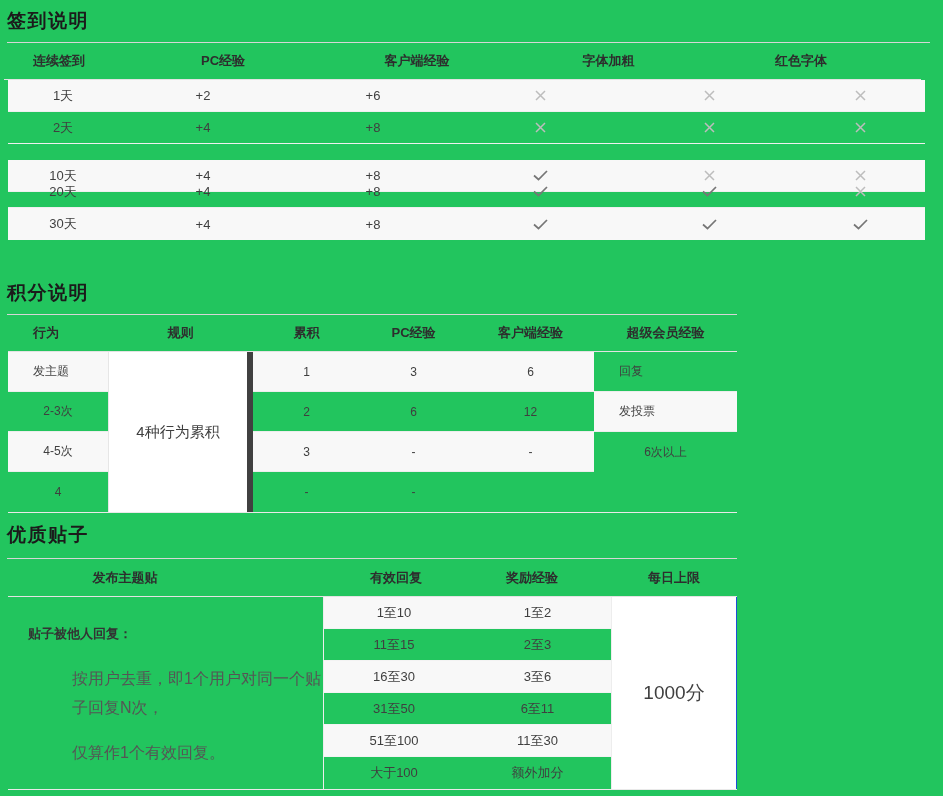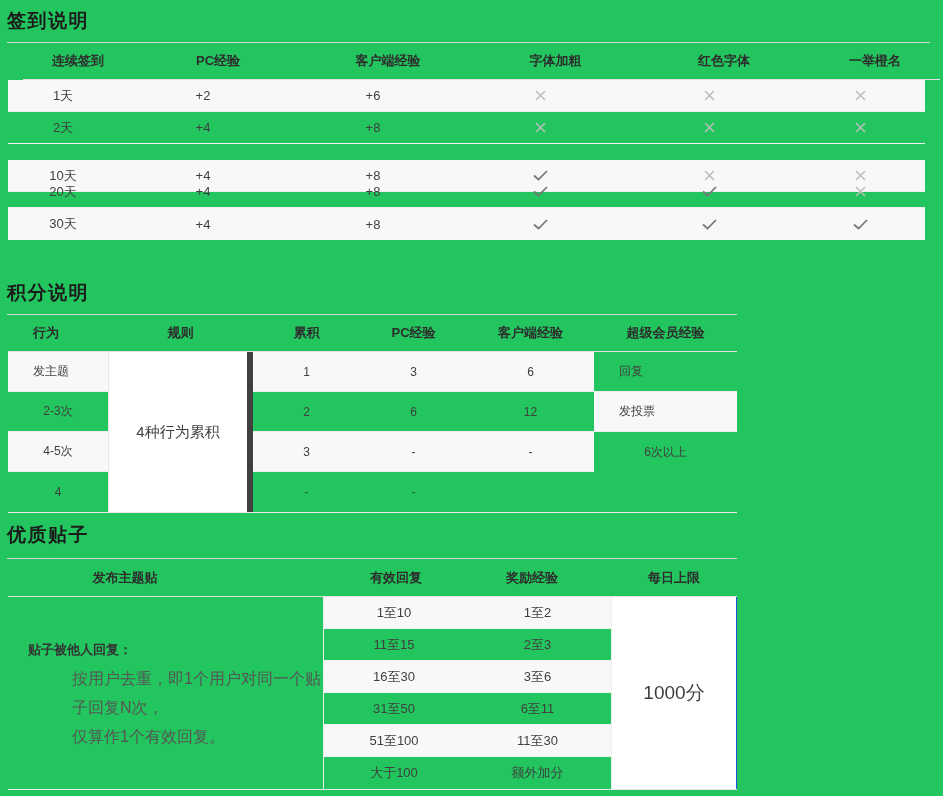--- a/index.html
+++ b/index.html
@@ -4,23 +4,23 @@
 <style>
   * { margin:0; padding:0; box-sizing:border-box; }
   body { background:#fff; font-family:"Liberation Sans","DejaVu Sans",sans-serif; }
   .page { position:relative; width:943px; height:796px; background:#22c55e; overflow:hidden; }
 
   .sec-title { position:absolute; left:7px; font-size:19px; font-weight:bold;
                color:#1b1b1b; letter-spacing:1.5px; }
   .divider { position:absolute; height:1px; background:#d6d6d6; }
 
   
-  .t1-hdr { position:absolute; left:23px; top:43px; width:917px; height:37px;
+  .t1-hdr { position:absolute; left:4px; top:43px; width:917px; height:37px;
             display:grid; grid-template-columns:110px 170px 170px 165px 172px 130px;
-            align-items:center; border-bottom:1px solid #e3e3e3; }
+            align-items:center; border-bottom:1px solid #e3e3e3;gap:24px; }
   .t1-row { position:absolute; left:8px; width:917px; height:32px;
             display:grid; grid-template-columns:110px 170px 170px 165px 172px 130px;
             align-items:center; border-bottom:1px solid #efefef; }
   .t1-row.last { border-bottom:none; }
 
   
   .t2-hdr { position:absolute; left:8px; top:315px; width:729px; height:37px;
             display:grid; grid-template-columns:100px 145px 107px 107px 127px 143px;
             align-items:center; border-bottom:1px solid #e3e3e3; }
   .t2-body { position:absolute; left:8px; top:352px; width:729px;
@@ -37,21 +37,21 @@
   
   .t3-hdr { position:absolute; left:8px; top:559px; width:729px; height:38px;
             border-bottom:1px solid #e3e3e3; }
   .t3-hdr .hlabel { position:absolute; top:50%; transform:translate(-50%,-50%);
                     font-size:13px; font-weight:bold; color:#2d2d2d; white-space:nowrap; }
   .t3-body { position:absolute; left:8px; top:597px; width:729px;
              display:grid; grid-template-columns:316px 287px 126px;
              grid-template-rows:repeat(6,32px); border-bottom:1px solid #e9e9e9; }
   .note-cell { grid-column:1; grid-row:1/7; border-right:1px solid #ededed;
                display:flex; flex-direction:column; justify-content:center;
-               padding-left:20px; }
+               padding-left:20px;gap:16px; }
   .note-cell .nt { font-size:13px; font-weight:bold; color:#333; line-height:29px; }
   .note-cell .nl { font-size:16px; color:#555; line-height:29px;margin-left:44px; }
   .qrow { grid-column:2; display:grid; grid-template-columns:140px 147px;
           align-items:center; border-bottom:1px solid #f3f3f3; }
   .qrow.last { border-bottom:none; }
   .qrow span { text-align:center; font-size:13px; color:#3f3f3f; }
   .limit-cell { grid-column:3; grid-row:1/7; background:#fff;
                 border-left:1px solid #ededed; border-right:1px solid #1d4ed8;
                 display:flex; align-items:center; justify-content:center;
                 font-size:19px; color:#3f3f3f; }

